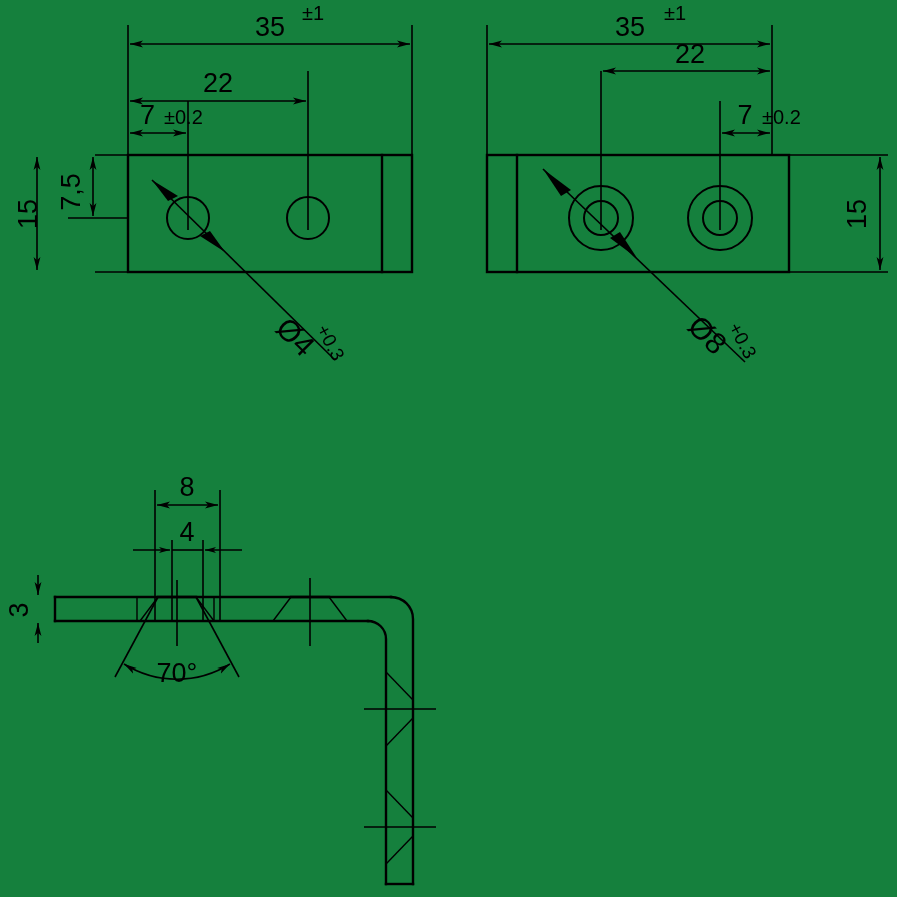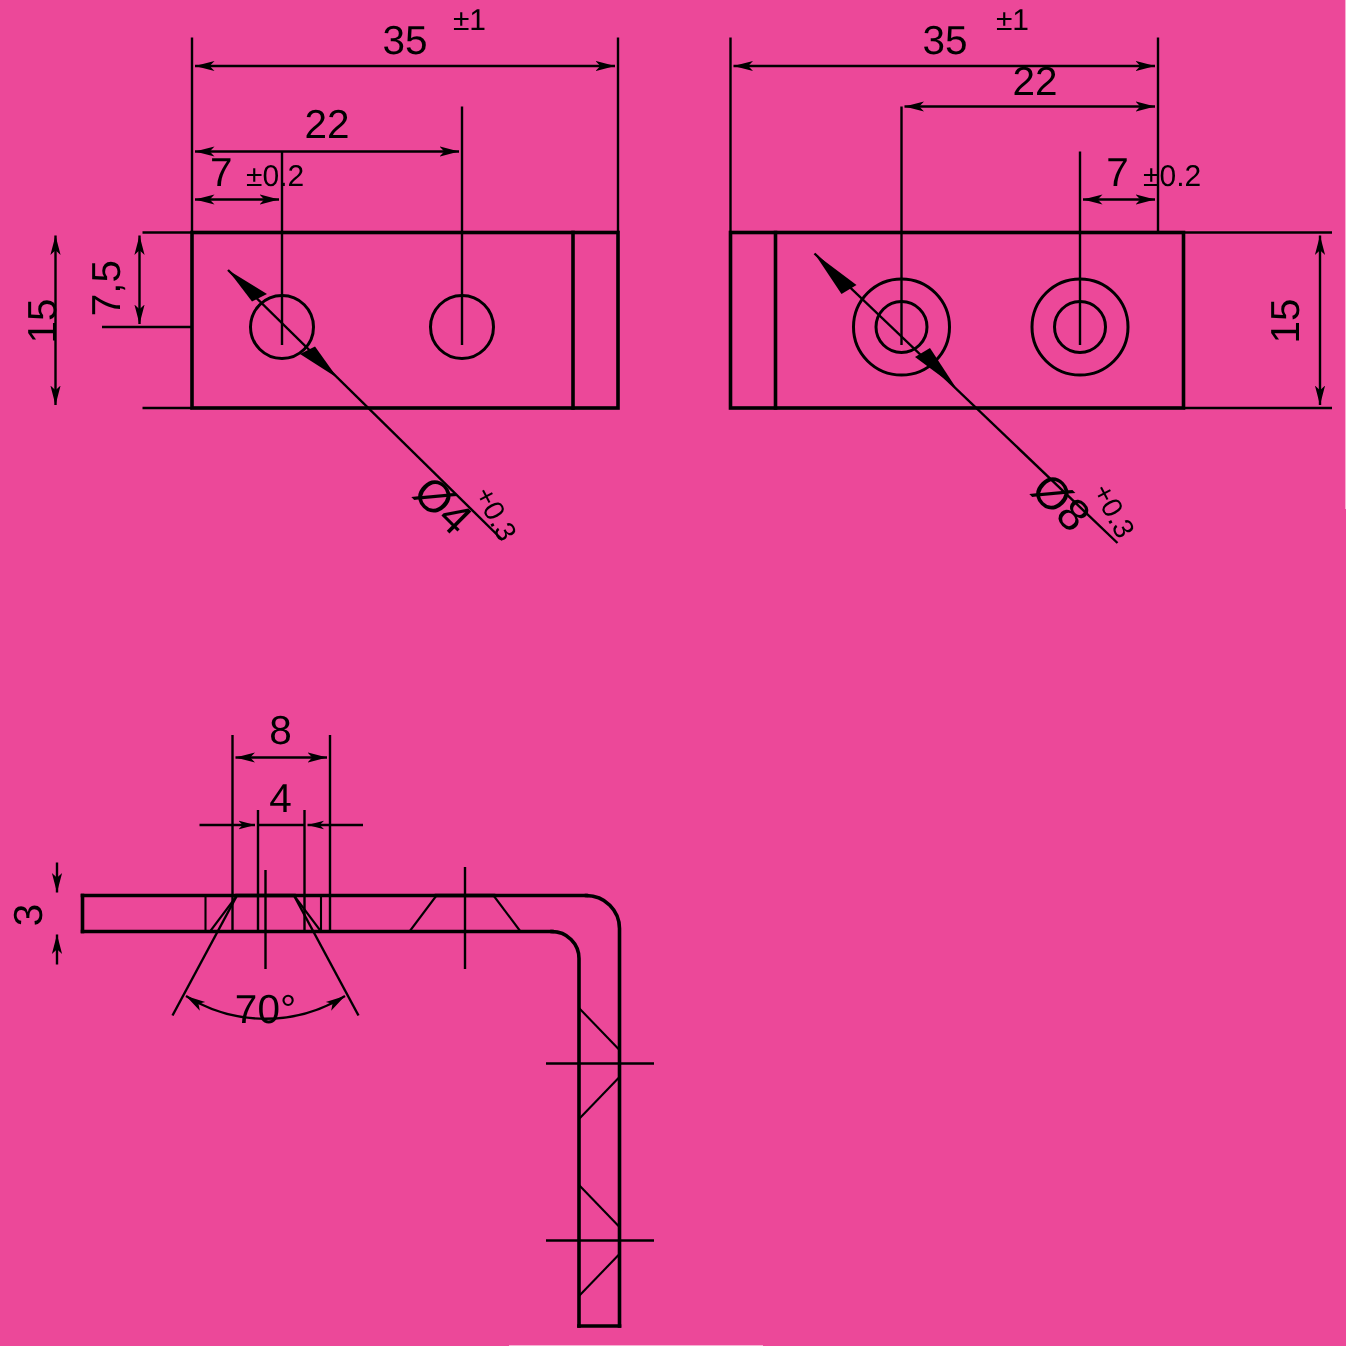--- a/index.html
+++ b/index.html
@@ -8,21 +8,21 @@
     padding: 0;
     background: #ffffff;
   }
   body {
     font-family: "Liberation Sans", sans-serif;
   }
   #drawing-sheet {
     position: relative;
     width: 897px;
     height: 897px;
-    background: #ec4899;
+    background: #15803d;
     overflow: hidden;
   }
   svg#cad {
     display: block;
     width: 897px;
     height: 897px;
   }
   .outline {
     fill: none;
     stroke: #000000;

